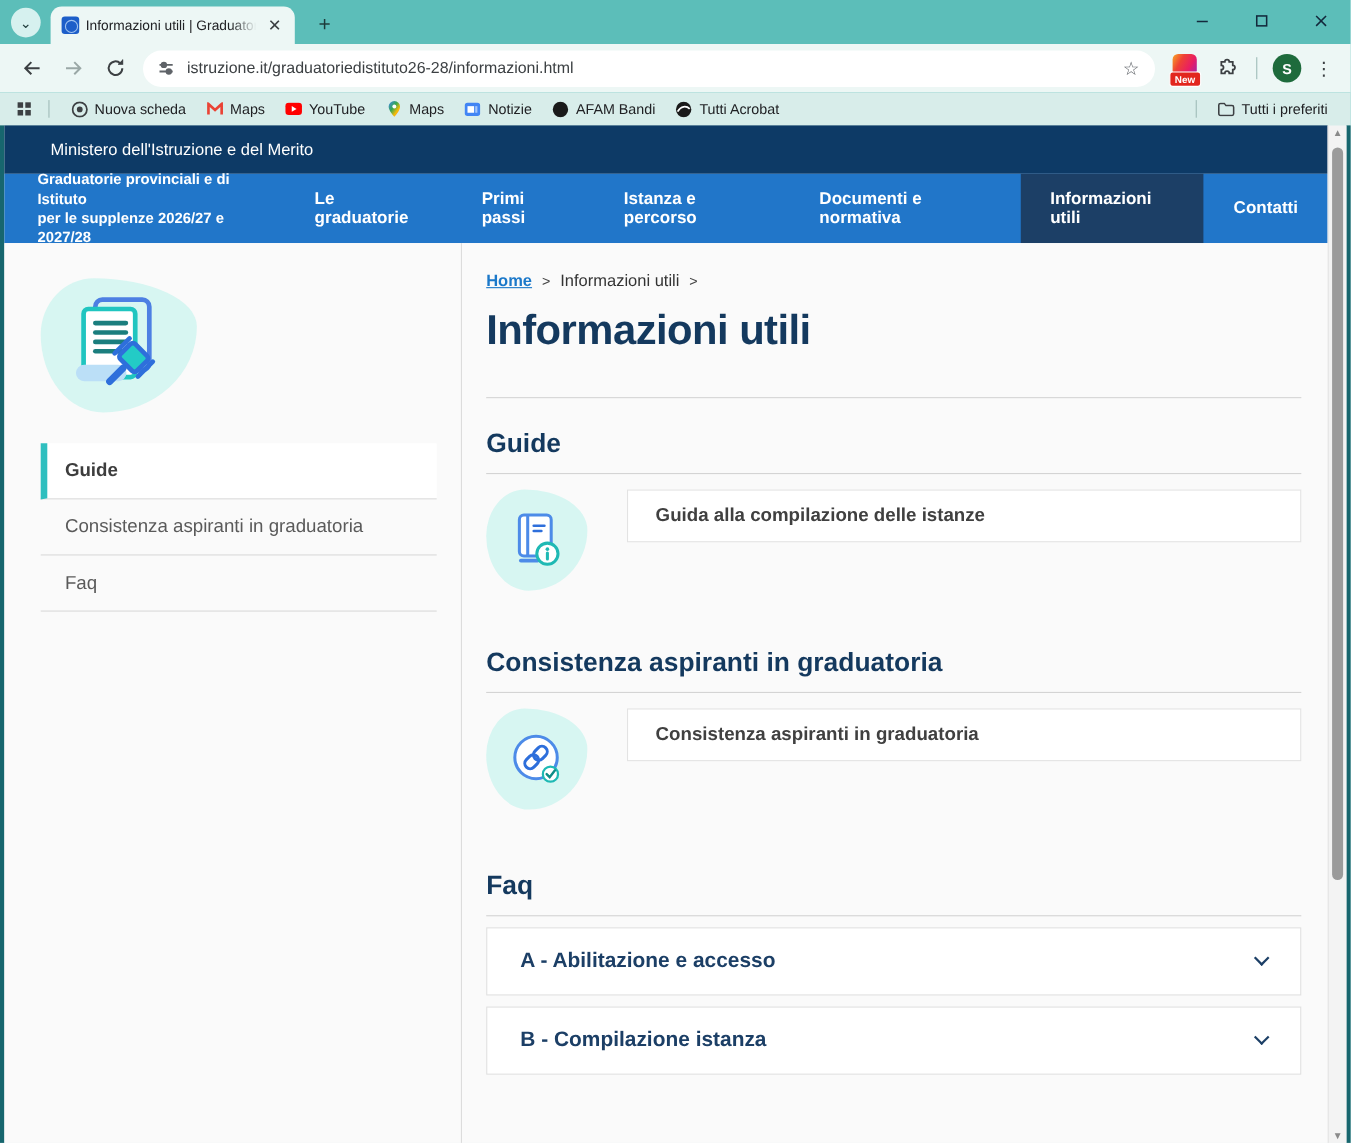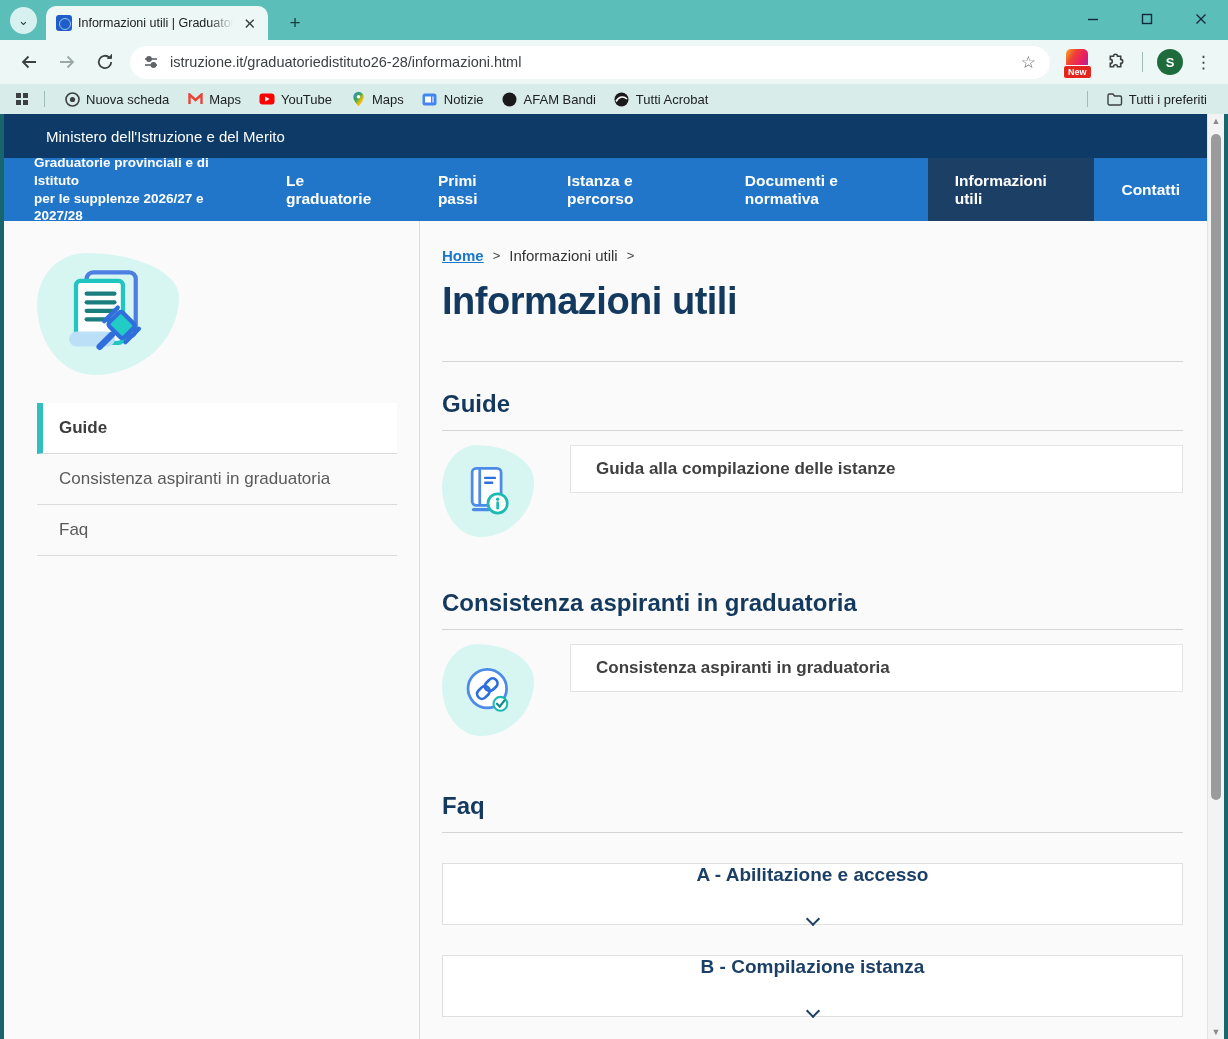--- a/index.html
+++ b/index.html
@@ -89,21 +89,21 @@
   .sec-guide { margin-top:28px; }
   .sec-rule { margin-top:12px; }
   .sec-row { display:flex; margin-top:14px; }
   .blob-sm { width:92px; height:92px; border-radius:38% 62% 58% 42% / 46% 40% 60% 54%; flex:0 0 92px; }
   .link-card { flex:1; margin-left:36px; background:#fff; border:1px solid #E3E3E3; height:48px;
     display:flex; align-items:center; padding:0 25px; }
   .card-link { font-size:17px; font-weight:bold; color:#404040; cursor:pointer; }
   .sec-gap1 { margin-top:52px; }
   .sec-gap2 { margin-top:56px; }
   .accordion { background:#fff; border:1px solid #E0E0E0; height:62px; display:flex; align-items:center;
-    justify-content:space-between; padding:0 30px; margin-top:30px; cursor:pointer;flex-direction:column; }
+    justify-content:space-between; padding:0 30px; margin-top:10px; cursor:pointer; }
   .acc-label { font-size:19px; font-weight:bold; color:#1C3F66; }
   .chev { width:10px; height:10px; border-right:2.5px solid #1C3F66; border-bottom:2.5px solid #1C3F66;
     transform:rotate(45deg); margin-top:-6px; }
 </style>
 </head>
 <body>
 
 <div class="window">
 
   <div class="tabstrip">

